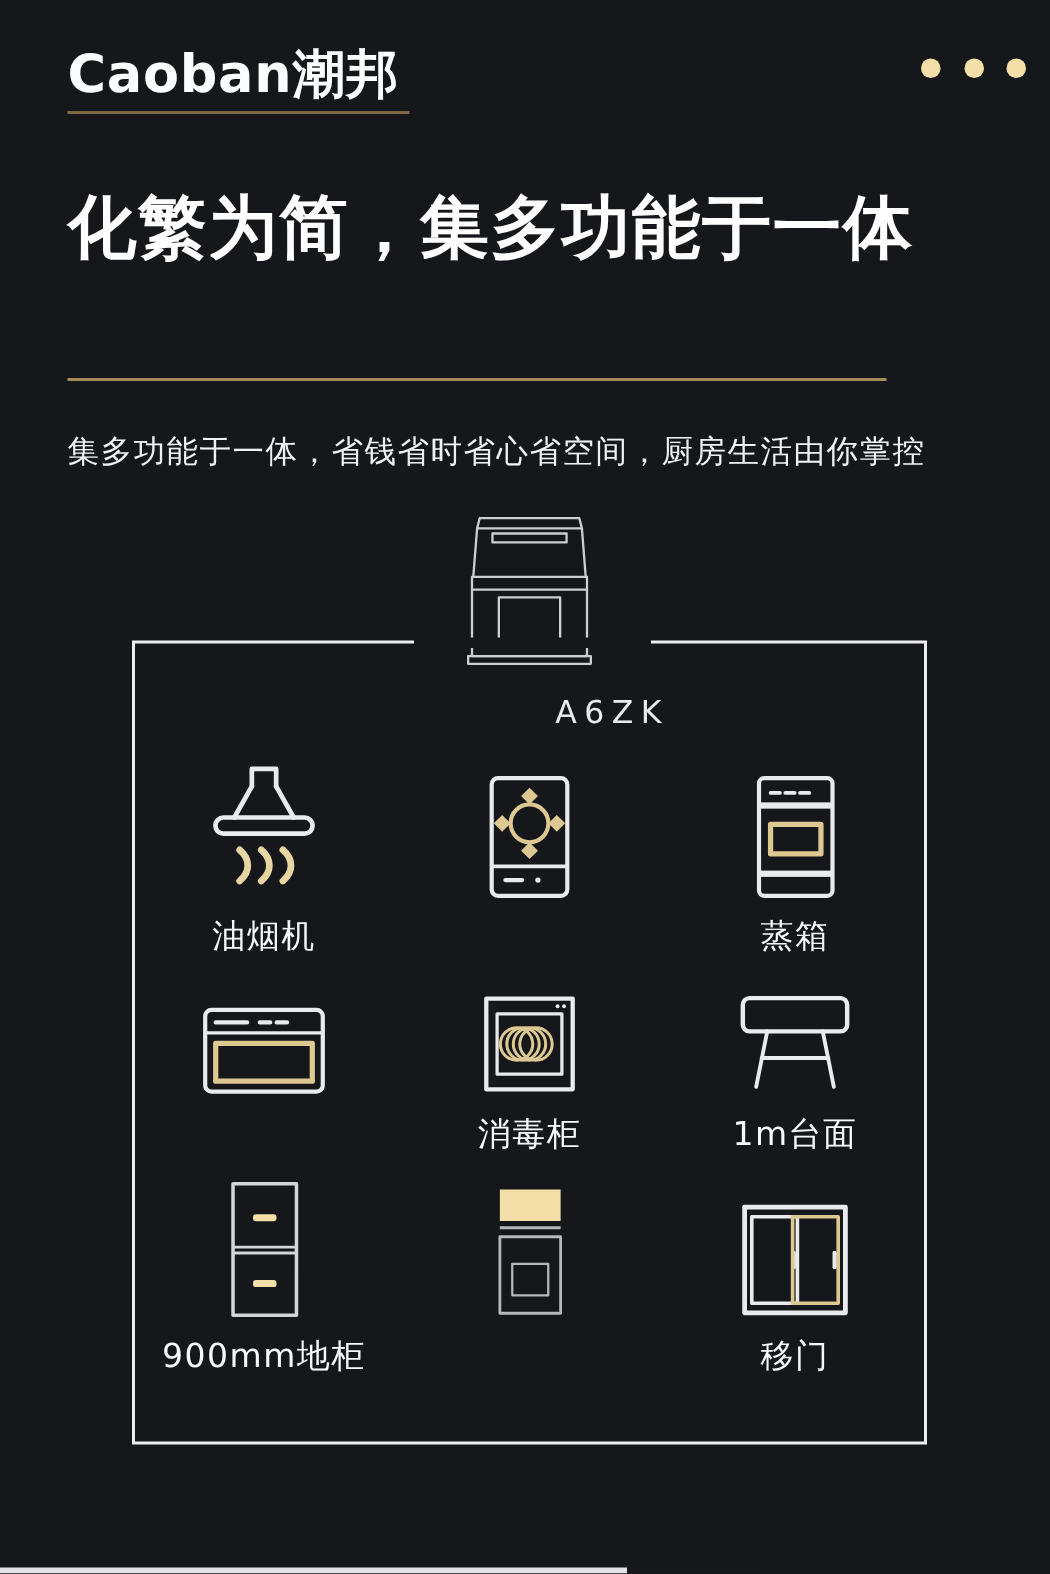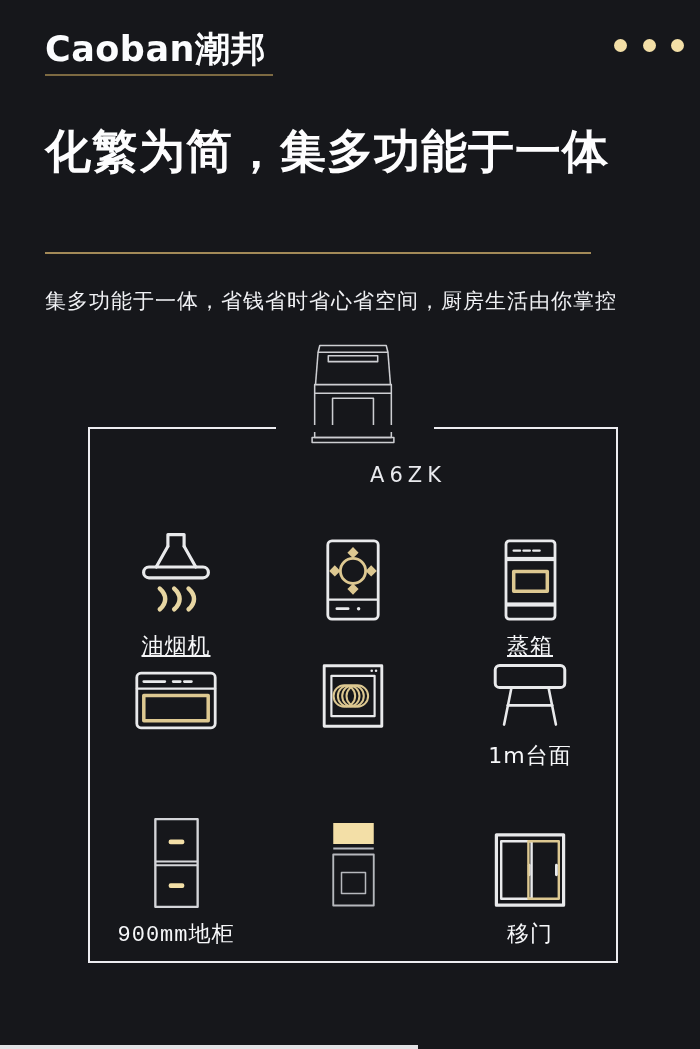--- a/index.html
+++ b/index.html
@@ -53,23 +53,23 @@
     position:absolute;left:88px;top:427px;width:526px;height:532px;
     border:2px solid #ededf1;
   }
   .feature-box-gap{
     position:absolute;left:186px;top:-4px;width:158px;height:7px;background:#16171b;
   }
   .feature-cell{
     position:absolute;width:176px;text-align:center;
   }
   .icon-box{display:flex;align-items:flex-end;justify-content:center;}
-  .row1{top:527px;text-decoration:underline;} .row1 .icon-box{height:95px;}
+  .row1{top:505px;} .row1 .icon-box{height:95px;}
   .row2{top:660px;} .row2 .icon-box{height:72px;}
-  .row3{top:814px;font-family:Liberation Mono, monospace;} .row3 .icon-box{height:96px;}
+  .row3{top:784px;} .row3 .icon-box{height:96px;}
   .col1{left:88px;} .col2{left:265px;} .col3{left:442px;text-align:center;}
   .feature-label{
     margin-top:9px;font-size:22px;color:#f7f8fa;letter-spacing:1px;white-space:nowrap;
   }
   
   .bottom-line{
     position:absolute;left:0;top:1045px;width:418px;height:4px;background:#e3e3e6;
   }
   svg{display:block;}
 </style>
@@ -173,20 +173,21 @@
       <circle cx="76" cy="15" r="1.8" fill="#e9eaec" stroke="none"></circle>
       <circle cx="82" cy="15" r="1.8" fill="#e9eaec" stroke="none"></circle>
       <g stroke="#ddc891" stroke-width="2.8">
         <circle cx="38" cy="50" r="15"></circle>
         <circle cx="44" cy="50" r="15"></circle>
         <circle cx="50" cy="50" r="15"></circle>
         <circle cx="56" cy="50" r="15"></circle>
       </g>
     </svg>
   </div>
+  <div class="feature-label">消毒柜</div>
 </div>
 <div class="feature-cell row2 col3">
   <div class="icon-box">
     <svg width="82" height="74" viewBox="0 0 110 100" fill="none" stroke="#e9eaec" stroke-width="3.5" stroke-linecap="round" stroke-linejoin="round">
       <rect x="8" y="10" width="94" height="30" rx="6" stroke-width="4"></rect>
       <path d="M30,40 L20,90"></path>
       <path d="M80,40 L90,90"></path>
       <path d="M25,64 H85"></path>
     </svg>
   </div>

